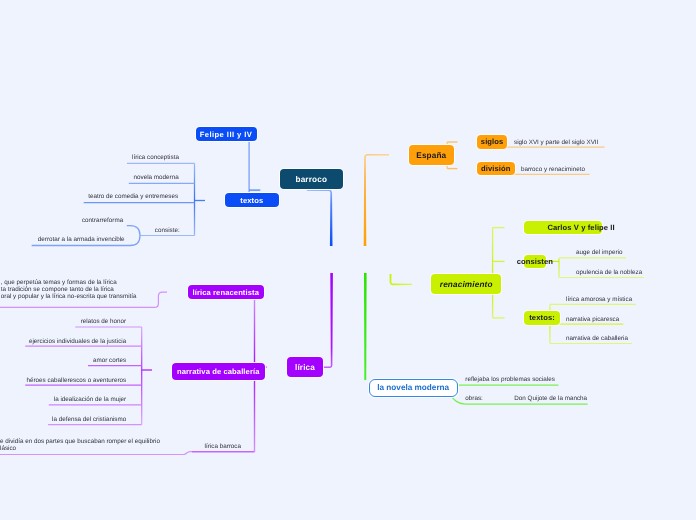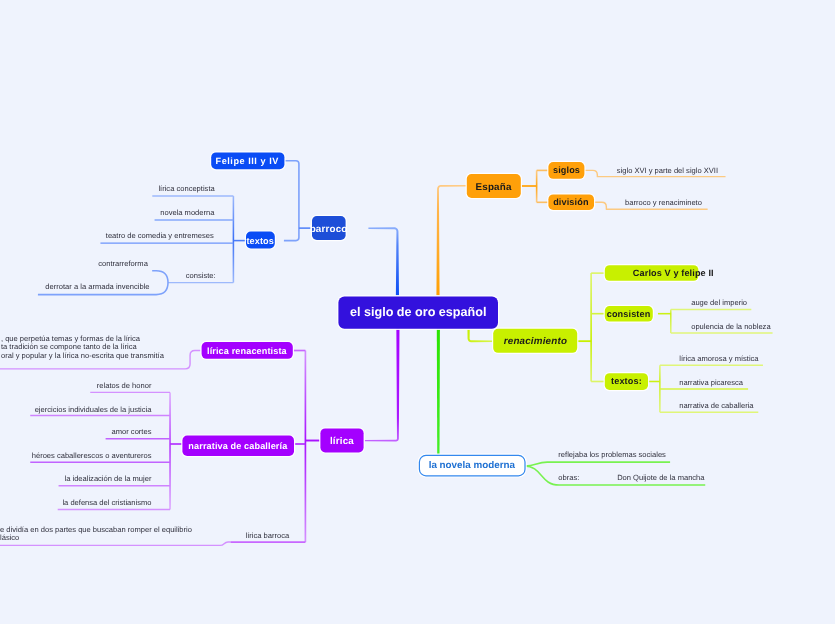--- a/index.html
+++ b/index.html
@@ -4,21 +4,21 @@
 <title>el siglo de oro espanol</title>
 <style>
   html,body{margin:0;padding:0;}
   body{width:696px;height:520px;background:#eff3fd;overflow:hidden;
        font-family:"Liberation Sans",sans-serif;
        -webkit-font-smoothing:antialiased;text-rendering:geometricPrecision;}
   #canvas{position:relative;width:696px;height:520px;overflow:hidden;}
   svg.links{position:absolute;left:0;top:0;width:696px;height:520px;pointer-events:none;}
   .node{position:absolute;display:flex;align-items:center;justify-content:center;
         box-sizing:border-box;white-space:nowrap;border-radius:4px;
-        box-shadow:0 0 0 1px rgba(255,255,255,0.92);}
+        box-shadow:0 0 0 1px rgba(255,255,255,0.92);margin-left:20px;}
   .root{font-size:10.5px;font-weight:bold;color:#fff;border-radius:5px;}
   .root span{position:relative;top:-0.8px;}
   .l1{font-size:8.2px;font-weight:bold;letter-spacing:0.15px;}
   .l2{font-size:7.6px;font-weight:bold;letter-spacing:0.1px;}
   .leaf{position:absolute;white-space:pre;color:#2f2f3c;font-size:6.3px;
         line-height:6.85px;}
   .leaf.r{text-align:right;}
   .leaf.l{text-align:left;}
 </style>
 </head>
@@ -150,51 +150,48 @@
       </g>
 
       <g>
         <path d="M364.00 273.00 L364.35 380.00 L366.25 380.00 L366.60 273.00 Z" fill="url(#gGreen)" stroke="none"></path>
         <path d="M437 388.4 C447 388.4 447 385.1 456 385.1 H558.4" stroke-width="1.3" stroke="#78f250"></path>
         <path d="M437 388.4 C452 388.4 450 404.2 466 404.2 H587.7" stroke-width="1.3" stroke="#78f250"></path>
       </g>
     </g>
   </svg>
 
-  <div class="node root" style="left:282px;top:247px;width:133px;height:27px;background:#3311dd;">
-    <span>el siglo de oro español</span>
-  </div>
-
-  <div class="node l1" style="left:259.8px;top:180px;width:28px;height:20px;background:#1d4ed8;color:#fff;">
+
+  <div class="node l1" style="left:259.8px;top:169px;width:63px;height:20px;background:#0c4a6e;color:#fff;">
     <span>barroco</span>
   </div>
   <div class="node l2" style="left:175.5px;top:127px;width:61px;height:14px;background:#0a4cf5;color:#fff;letter-spacing:0.45px;">
     <span>Felipe III y IV</span>
   </div>
-  <div class="node l2" style="left:204.8px;top:193.2px;width:24px;height:13.8px;background:#0a4cf5;color:#fff;">
+  <div class="node l2" style="left:204.8px;top:193.2px;width:54px;height:13.8px;background:#0a4cf5;color:#fff;">
     <span>textos</span>
   </div>
 
   <div class="node l1" style="left:388.6px;top:145px;width:45.4px;height:20px;background:#ffa00a;color:#1a1a1a;">
     <span>España</span>
   </div>
   <div class="node l2" style="left:456.9px;top:135px;width:30.4px;height:13.8px;background:#ffa00a;color:#1a1a1a;">
     <span>siglos</span>
   </div>
   <div class="node l2" style="left:456.9px;top:161.6px;width:37.7px;height:13.8px;background:#ffa00a;color:#1a1a1a;">
     <span>división</span>
   </div>
 
   <div class="node l1" style="left:411.2px;top:274px;width:70px;height:20px;background:#c8f000;color:#1a1a1a;font-style:italic;">
     <span>renacimiento</span>
   </div>
   <div class="node l2" style="left:503.9px;top:221.1px;width:78.4px;height:13px;background:#c8f000;color:#1a1a1a;padding-left:36px;">
     <span>Carlos V y felipe II</span>
   </div>
-  <div class="node l2" style="left:503.8px;top:254.8px;width:40px;height:13.1px;background:#c8f000;color:#1a1a1a;">
+  <div class="node l2" style="left:503.8px;top:254.8px;width:22px;height:13.1px;background:#c8f000;color:#1a1a1a;">
     <span>consisten</span>
   </div>
   <div class="node l2" style="left:504.3px;top:310.8px;width:35.5px;height:14px;background:#c8f000;color:#1a1a1a;">
     <span>textos:</span>
   </div>
 
   <div class="node l1" style="left:266.9px;top:357px;width:36.2px;height:20px;background:#a400ff;color:#fff;">
     <span>lírica</span>
   </div>
   <div class="node l2" style="left:167.5px;top:285px;width:76.5px;height:14px;background:#a400ff;color:#fff;">

